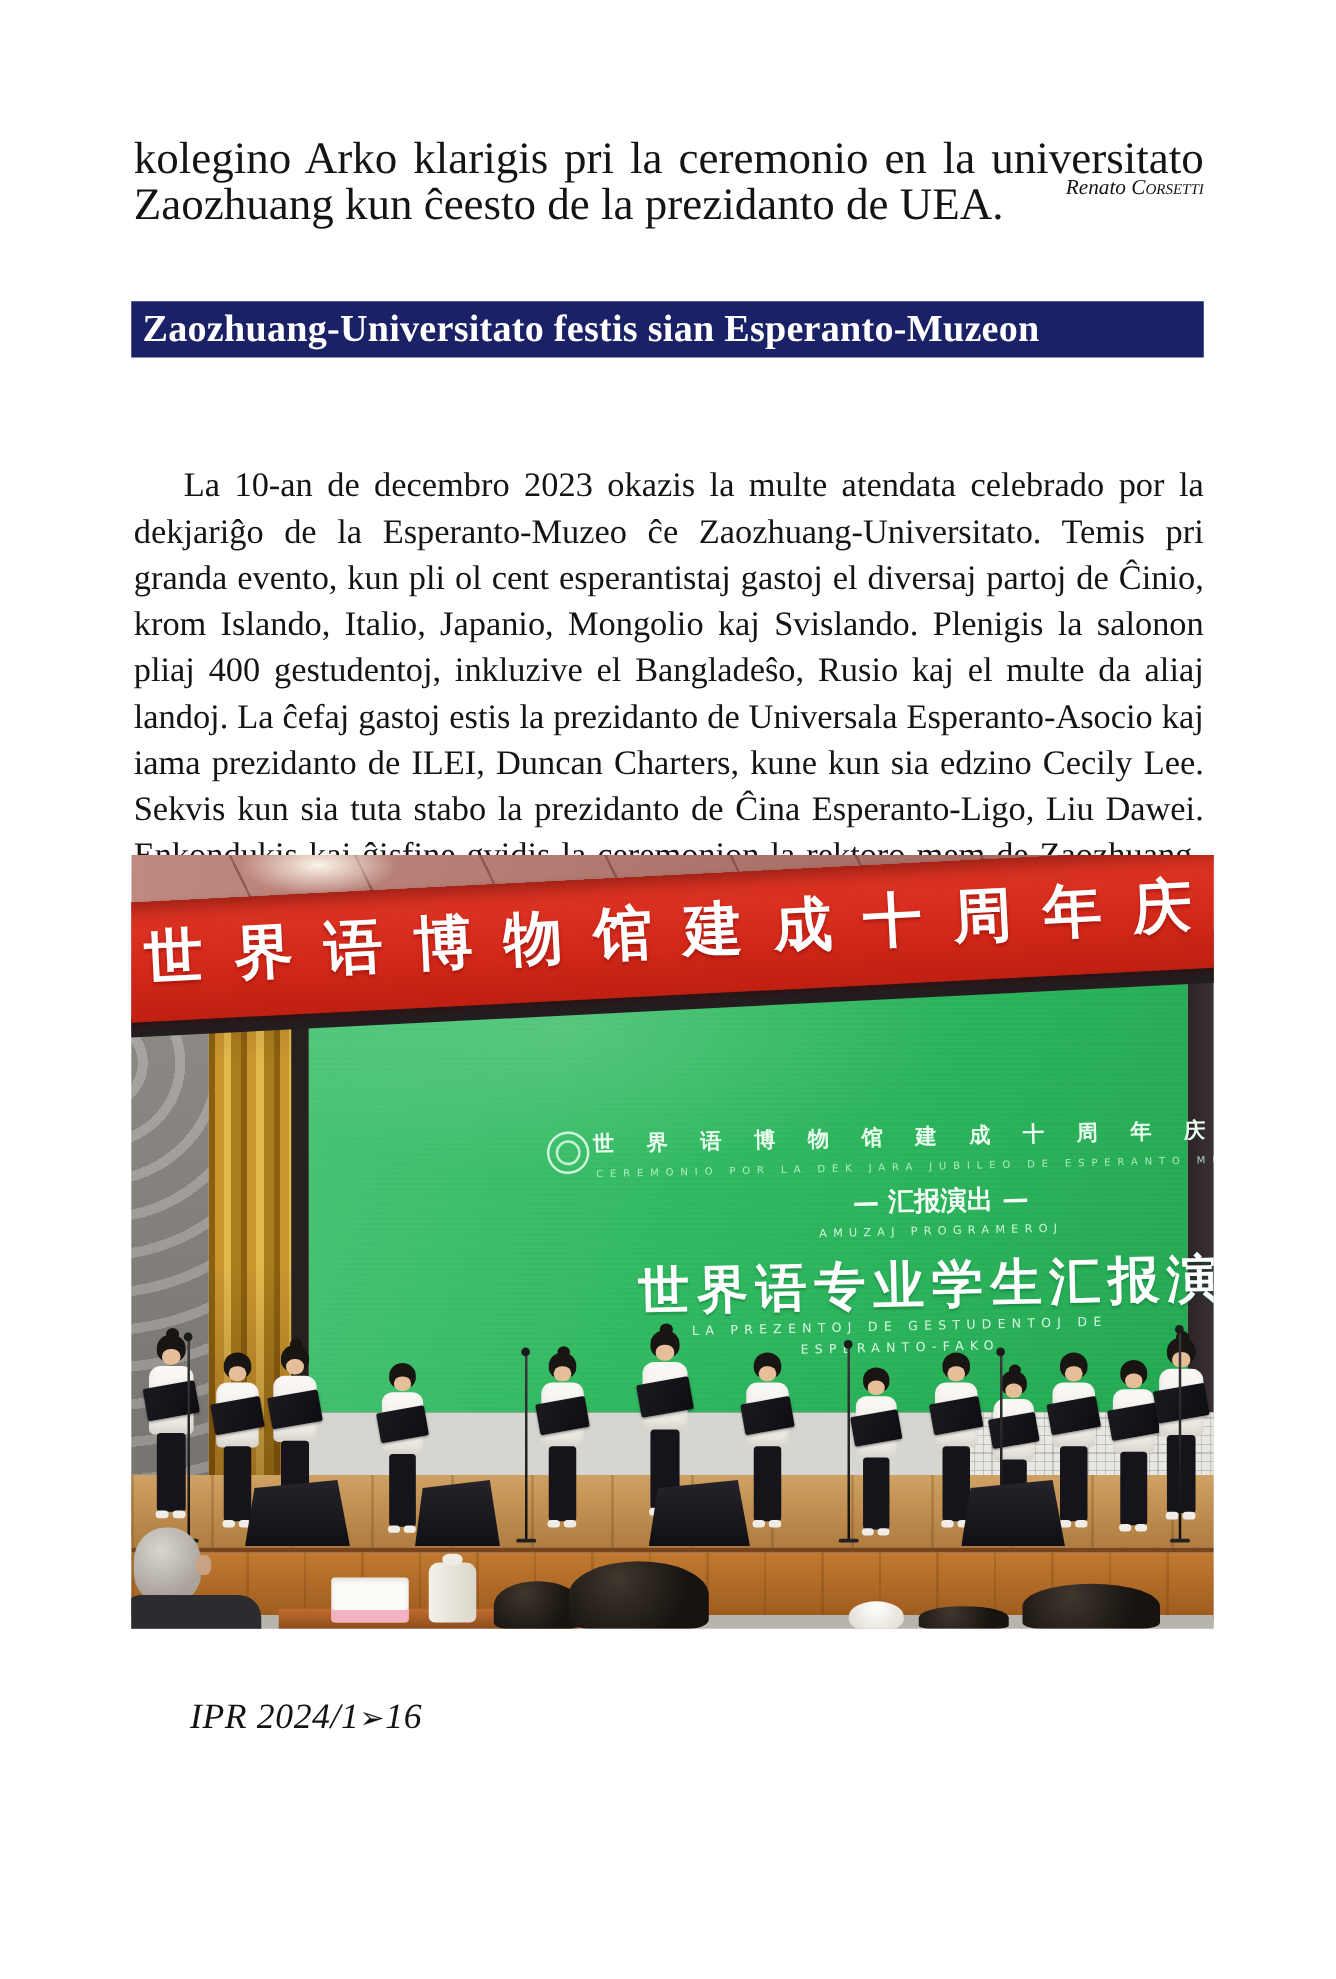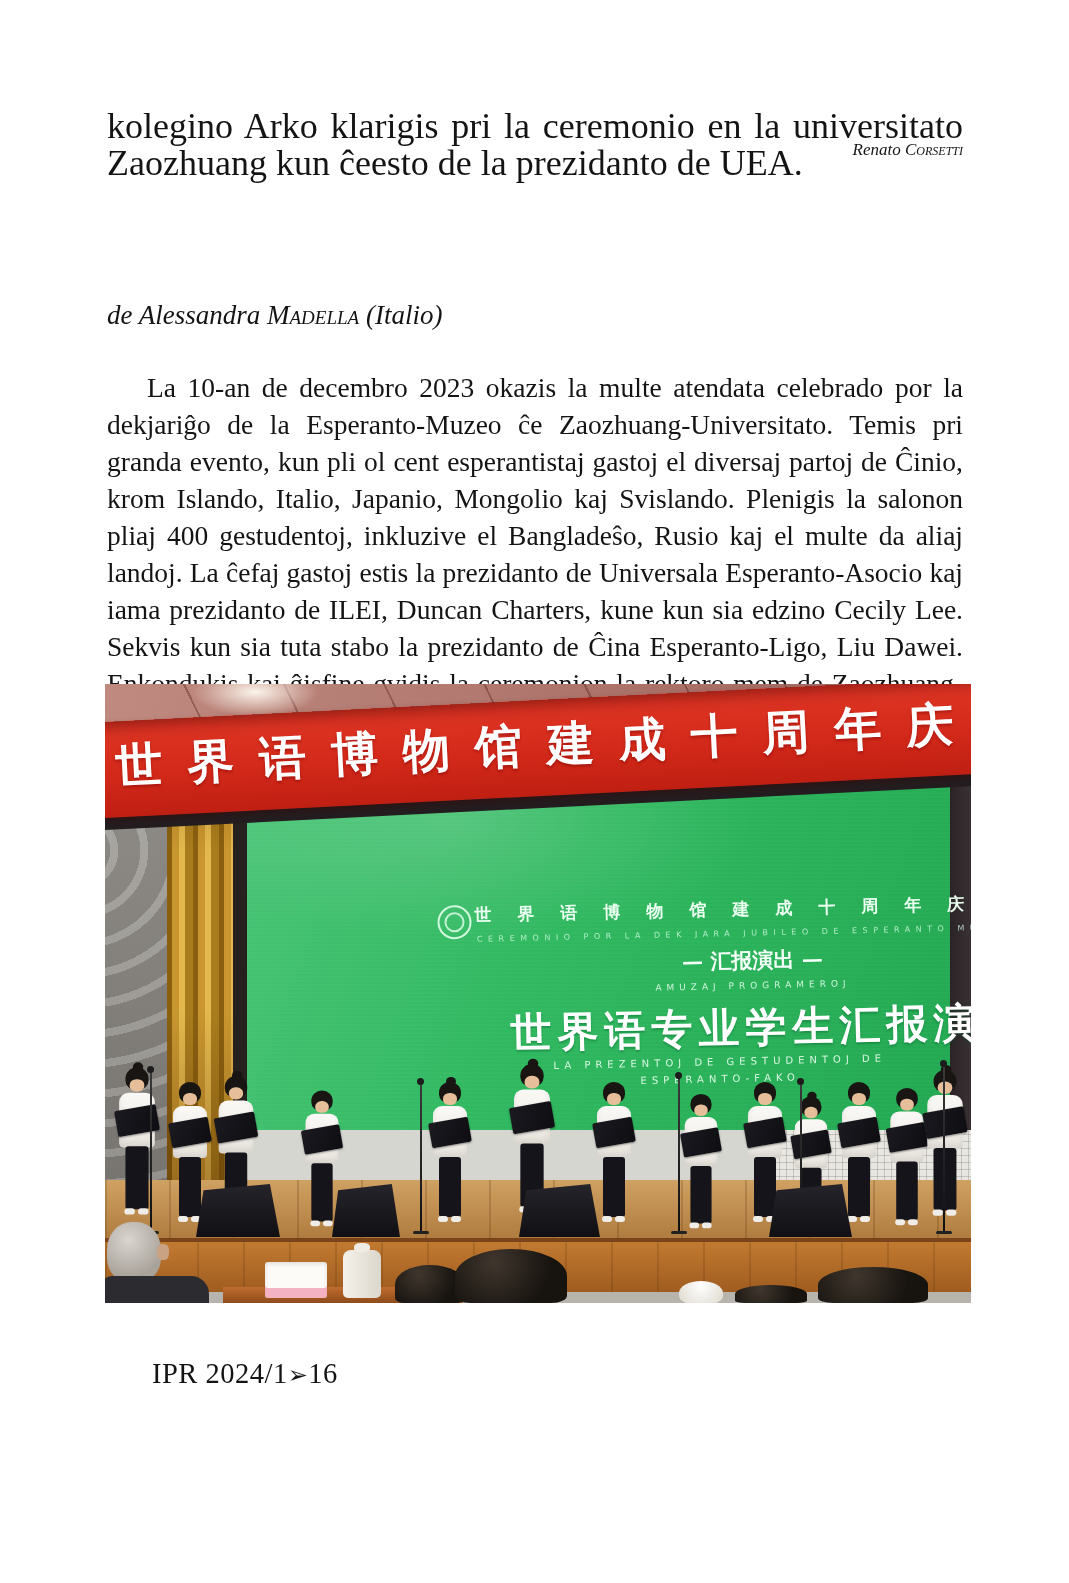--- a/index.html
+++ b/index.html
@@ -36,21 +36,21 @@
     position:absolute;top:300px;left:107px;
     font-size:27px;font-style:italic;
   }
   .body-par{
     position:absolute;top:341px;left:107px;right:106px;
     font-size:27.5px;line-height:37px;text-align:justify;
     text-indent:40px;
   }
   .footer{
     position:absolute;top:1358px;left:152px;
-    font-size:28.5px;letter-spacing:.5px;
+    font-size:28.5px;letter-spacing:.5px;font-style:italic;
   }
   .footer .arrow{font-family:"DejaVu Sans", sans-serif;font-size:24px;}
 
   
   .photo{
     position:absolute;top:684px;left:105px;width:866px;height:619px;
     overflow:hidden;background:#d4d4d0;
   }
   
   .ceiling{
@@ -212,24 +212,22 @@
 <body>
 
 <div class="page">
 
   <p class="intro">kolegino Arko klarigis pri la ceremonio en la universitato Zaozhuang kun ĉeesto de la prezidanto de UEA.</p>
 
   <div class="signature">
     <span>Renato </span><span class="sc">Corsetti</span>
   </div>
 
-
-  <div class="byline">
-    <span>de Alessandra </span><span class="sc">Madella</span><span> (Italio)</span>
-  </div>
+  <div class="headline-bar">Zaozhuang-Universitato festis sian Esperanto-Muzeon</div>
+
 
   <p class="body-par">La 10-an de decembro 2023 okazis la multe atendata celebrado por la dekjariĝo de la Esperanto-Muzeo ĉe Zaozhuang-Universitato. Temis pri granda evento, kun pli ol cent esperantistaj gastoj el diversaj partoj de Ĉinio, krom Islando, Italio, Japanio, Mongolio kaj Svislando. Plenigis la salonon pliaj 400 gestudentoj, inkluzive el Bangladeŝo, Rusio kaj el multe da aliaj landoj. La ĉefaj gastoj estis la prezidanto de Universala Esperanto-Asocio kaj iama prezidanto de ILEI, Duncan Charters, kune kun sia edzino Cecily Lee. Sekvis kun sia tuta stabo la prezidanto de Ĉina Esperanto-Ligo, Liu Dawei. Enkondukis kaj ĝisfine gvidis la ceremonion la rektoro mem de Zaozhuang-Universitato, Li Wenxi.</p>
 
   <div class="photo">
     <div class="stone-wall"></div>
     <div class="curtain"></div>
     <div class="screen-left-bezel"></div>
     <div class="screen-right-bezel"></div>
 
     <div class="screen">

